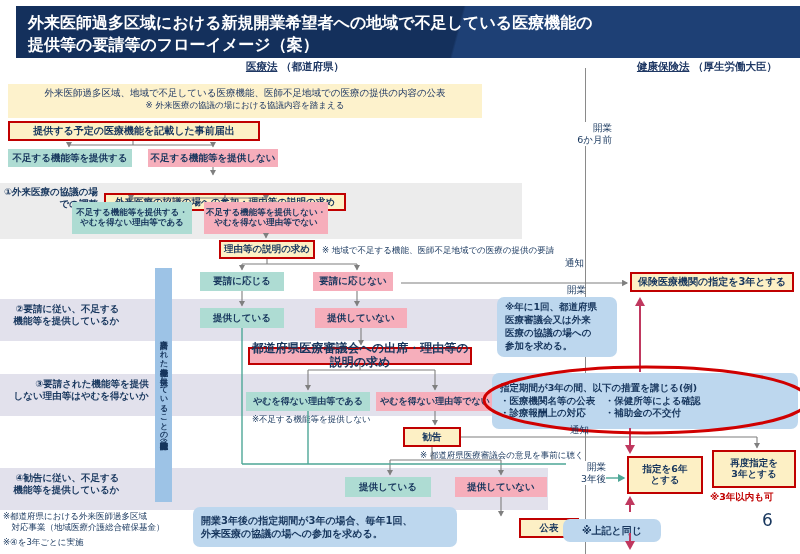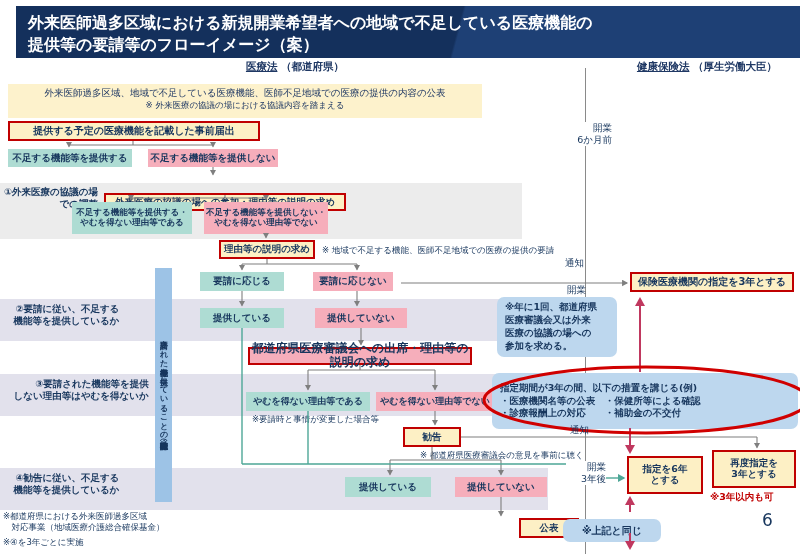--- a/index.html
+++ b/index.html
@@ -88,32 +88,34 @@
 　機能等を提供しているか</div>
   <div class="abs box teal" style="left:200px;top:308px;width:84px;height:20px;">提供している</div>
   <div class="abs box pink" style="left:315px;top:308px;width:92px;height:20px;">提供していない</div>
 
   <div class="abs box pbox" style="left:248px;top:347px;width:224px;height:18px;font-size:12px;">都道府県医療審議会への出席・理由等の説明の求め</div>
 
   <div class="abs seclabel ml" style="left:4px;top:378px;">③要請された機能等を提供
 　しない理由等はやむを得ないか</div>
   <div class="abs box teal" style="left:246px;top:392px;width:124px;height:19px;font-size:9px;">やむを得ない理由等である</div>
   <div class="abs box pink" style="left:376px;top:392px;width:118px;height:19px;font-size:9px;">やむを得ない理由等でない</div>
-  <div class="abs note" style="left:252px;top:414px;">※要請時と事情が変更した場合等</div>
+  <div class="abs note" style="left:252px;top:414px;">※不足する機能等を提供しない</div>
 
   <div class="abs box ybox" style="left:403px;top:427px;width:58px;height:20px;">勧告</div>
   <div class="abs note" style="left:420px;top:450px;">※ 都道府県医療審議会の意見を事前に聴く</div>
 
   <div class="abs seclabel ml" style="left:4px;top:472px;">④勧告に従い、不足する
 　機能等を提供しているか</div>
   <div class="abs box teal" style="left:345px;top:477px;width:86px;height:20px;">提供している</div>
   <div class="abs box pink" style="left:455px;top:477px;width:92px;height:20px;">提供していない</div>
 
   <div class="abs box ybox" style="left:487px;top:518px;width:60px;height:20px;margin-left:32px;">公表</div>
 
+  <div class="abs bubble ml" style="left:193px;top:507px;width:264px;height:40px;font-size:10px;">開業3年後の指定期間が3年の場合、毎年1回、
+外来医療の協議の場への参加を求める。</div>
   <div class="abs note ml" style="left:3px;top:511px;">※都道府県における外来医師過多区域
 　対応事業（地域医療介護総合確保基金）</div>
   <div class="abs note" style="left:3px;top:537px;">※④を3年ごとに実施</div>
 
   <div class="abs box ybox" style="left:630px;top:272px;width:164px;height:20px;font-size:10px;">保険医療機関の指定を3年とする</div>
   <div class="abs bubble ml" style="left:497px;top:297px;width:120px;height:60px;font-size:9.5px;">※年に1回、都道府県
 医療審議会又は外来
 医療の協議の場への
 参加を求める。</div>
   <div class="abs bubble ml" style="left:492px;top:373px;width:306px;height:56px;font-size:9.5px;">指定期間が3年の間、以下の措置を講じる(例)

